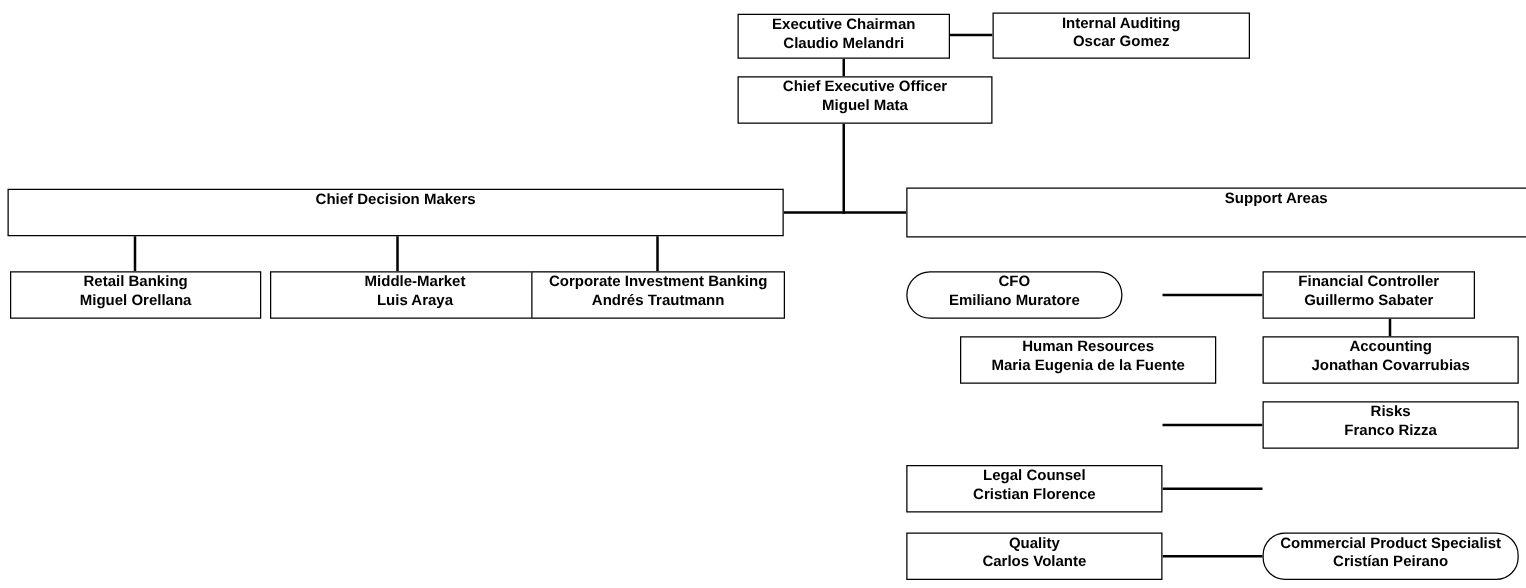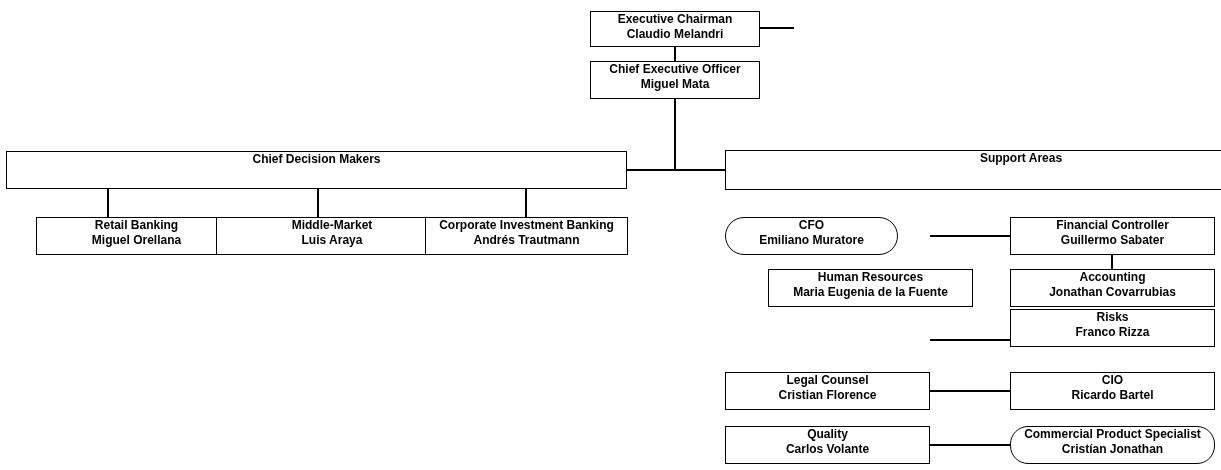--- a/index.html
+++ b/index.html
@@ -51,33 +51,37 @@
   <div class="conn" style="left:930px; top:235px; width:80px; height:2px;"></div>
   <div class="conn" style="left:1111px; top:255px; width:2px; height:15px;"></div>
   <div class="conn" style="left:930px; top:339px; width:80px; height:2px;"></div>
   <div class="conn" style="left:930px; top:390px; width:80px; height:2px;"></div>
   <div class="conn" style="left:930px; top:444px; width:80px; height:2px;"></div>
 
   <div class="node" style="left:590px; top:11px; width:170px; height:36px;">
     <span class="title">Executive Chairman</span>
     <span class="person">Claudio Melandri</span>
   </div>
-  <div class="node" style="left:590px; top:61px; width:170px; height:38px;">
+  <div class="node" style="left:794px; top:10px; width:206px; height:37px;">
+    <span class="title">Internal Auditing</span>
+    <span class="person">Oscar Gomez</span>
+  </div>
+  <div class="node" style="left:590px; top:61px; width:204px; height:38px;">
     <span class="title">Chief Executive Officer</span>
     <span class="person">Miguel Mata</span>
   </div>
 
   <div class="node" style="left:6px; top:151px; width:621px; height:38px;">
     <span class="title">Chief Decision Makers</span>
   </div>
   <div class="node" style="left:725px; top:150px; width:592px; height:40px;">
     <span class="title">Support Areas</span>
   </div>
 
-  <div class="node" style="left:8px; top:217px; width:201px; height:38px;margin-left:28px;">
+  <div class="node" style="left:8px; top:217px; width:201px; height:38px;">
     <span class="title">Retail Banking</span>
     <span class="person">Miguel Orellana</span>
   </div>
   <div class="node" style="left:216px; top:217px; width:232px; height:38px;">
     <span class="title">Middle-Market</span>
     <span class="person">Luis Araya</span>
   </div>
   <div class="node" style="left:425px; top:217px; width:203px; height:38px;">
     <span class="title">Corporate Investment Banking</span>
     <span class="person">Andrés Trautmann</span>
@@ -93,34 +97,30 @@
   </div>
   <div class="node" style="left:725px; top:372px; width:205px; height:38px;">
     <span class="title">Legal Counsel</span>
     <span class="person">Cristian Florence</span>
   </div>
   <div class="node" style="left:725px; top:426px; width:205px; height:38px;">
     <span class="title">Quality</span>
     <span class="person">Carlos Volante</span>
   </div>
 
-  <div class="node" style="left:1010px; top:217px; width:205px; height:38px;">
+  <div class="node" style="left:1010px; top:217px; width:170px; height:38px;">
     <span class="title">Financial Controller</span>
     <span class="person">Guillermo Sabater</span>
   </div>
   <div class="node" style="left:1010px; top:269px; width:205px; height:38px;">
     <span class="title">Accounting</span>
     <span class="person">Jonathan Covarrubias</span>
   </div>
-  <div class="node" style="left:1010px; top:309px; width:205px; height:38px;">
+  <div class="node" style="left:1010px; top:321px; width:205px; height:38px;">
     <span class="title">Risks</span>
     <span class="person">Franco Rizza</span>
   </div>
-  <div class="node" style="left:1010px; top:372px; width:205px; height:38px;">
-    <span class="title">CIO</span>
-    <span class="person">Ricardo Bartel</span>
-  </div>
   <div class="node" style="left:1010px; top:426px; width:205px; height:38px;border-radius:18px;">
     <span class="title">Commercial Product Specialist</span>
-    <span class="person">Cristían Jonathan</span>
+    <span class="person">Cristían Peirano</span>
   </div>
 
 </div>
 
 </body></html>

